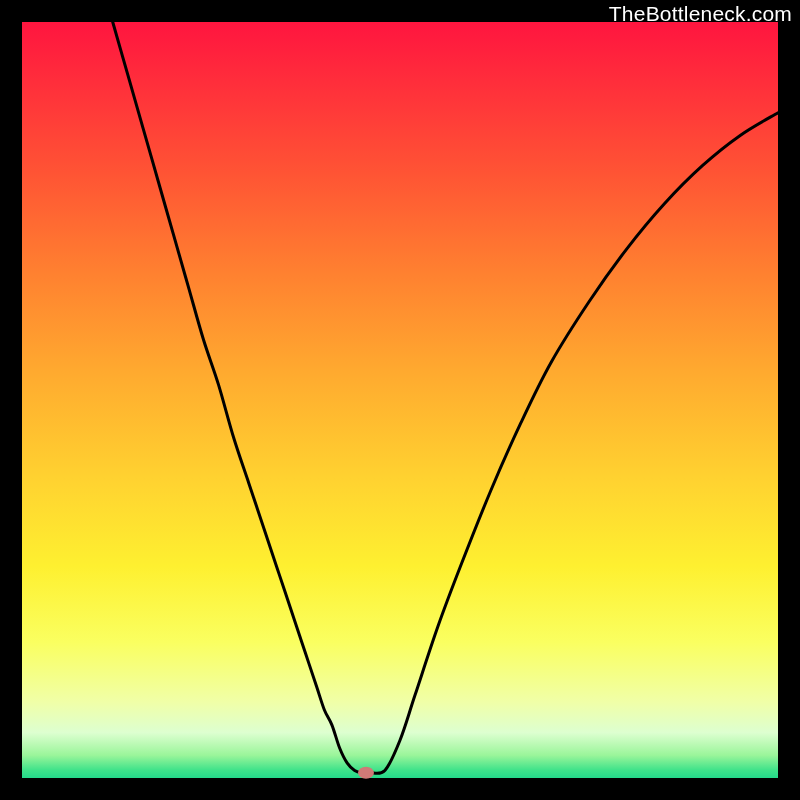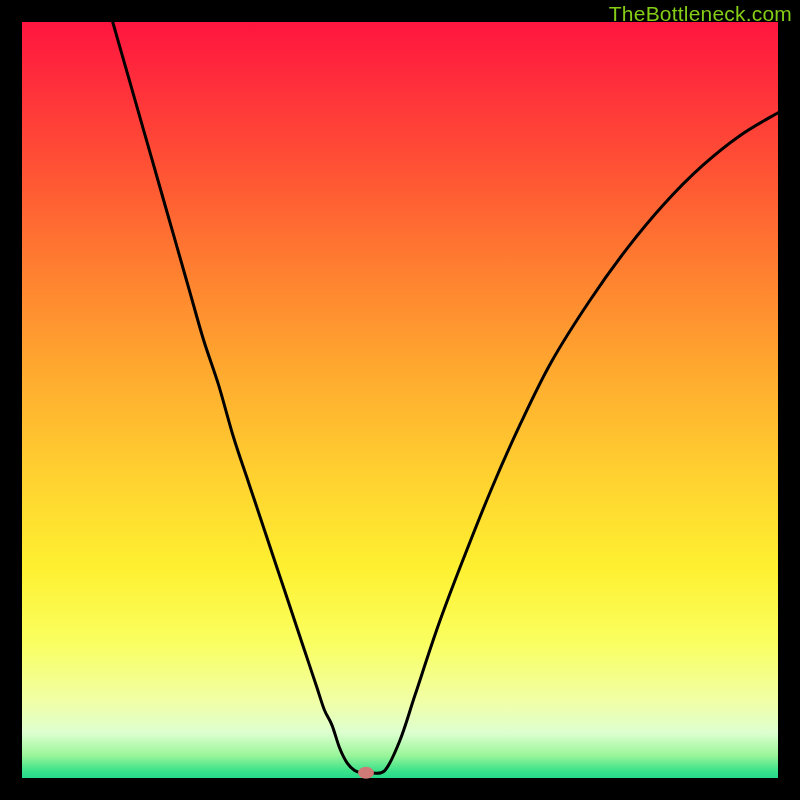--- a/index.html
+++ b/index.html
@@ -45,21 +45,21 @@
     left: 0;
     top: 0;
     width: 756px;
     height: 756px;
     overflow: visible;
   }
   .watermark {
     position: absolute;
     top: 2px;
     right: 8px;
-    color: #84cc16;
+    color: #ffffff;
     font-size: 21px;
     font-weight: 500;
     letter-spacing: 0.2px;
     user-select: none;
   }
   .marker {
     fill: #cf7a77;
     stroke: none;
   }
 </style>

